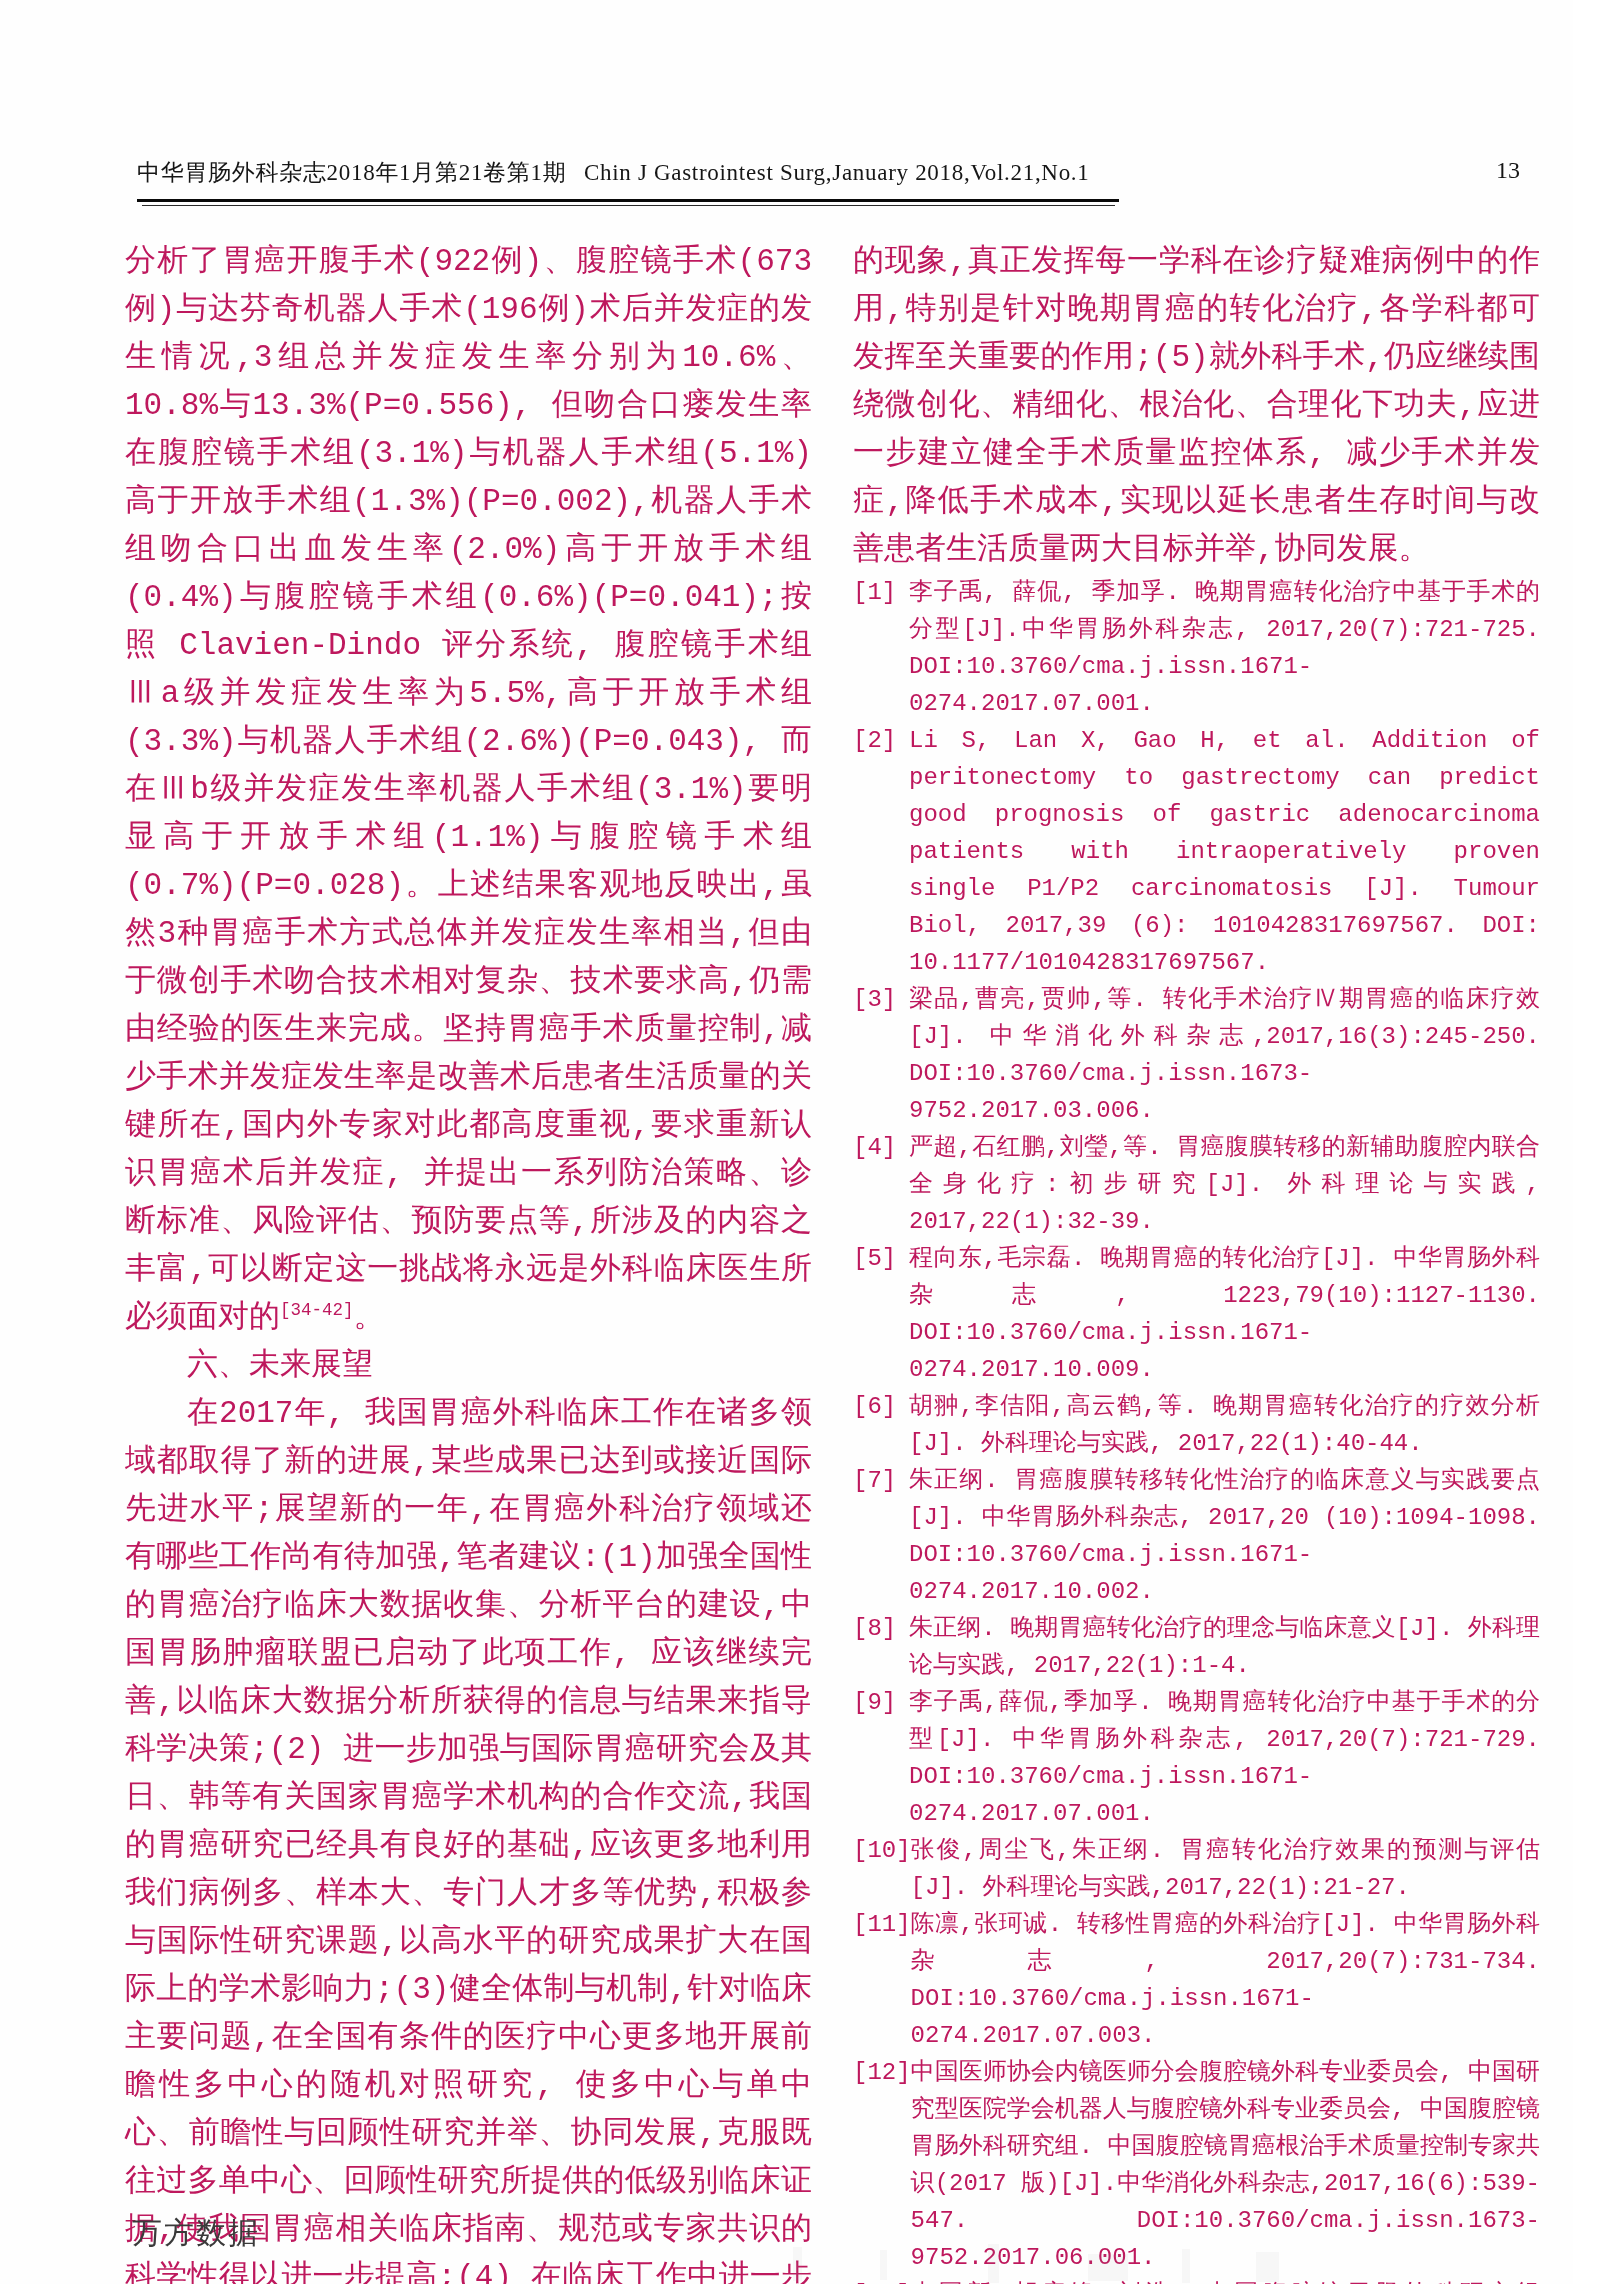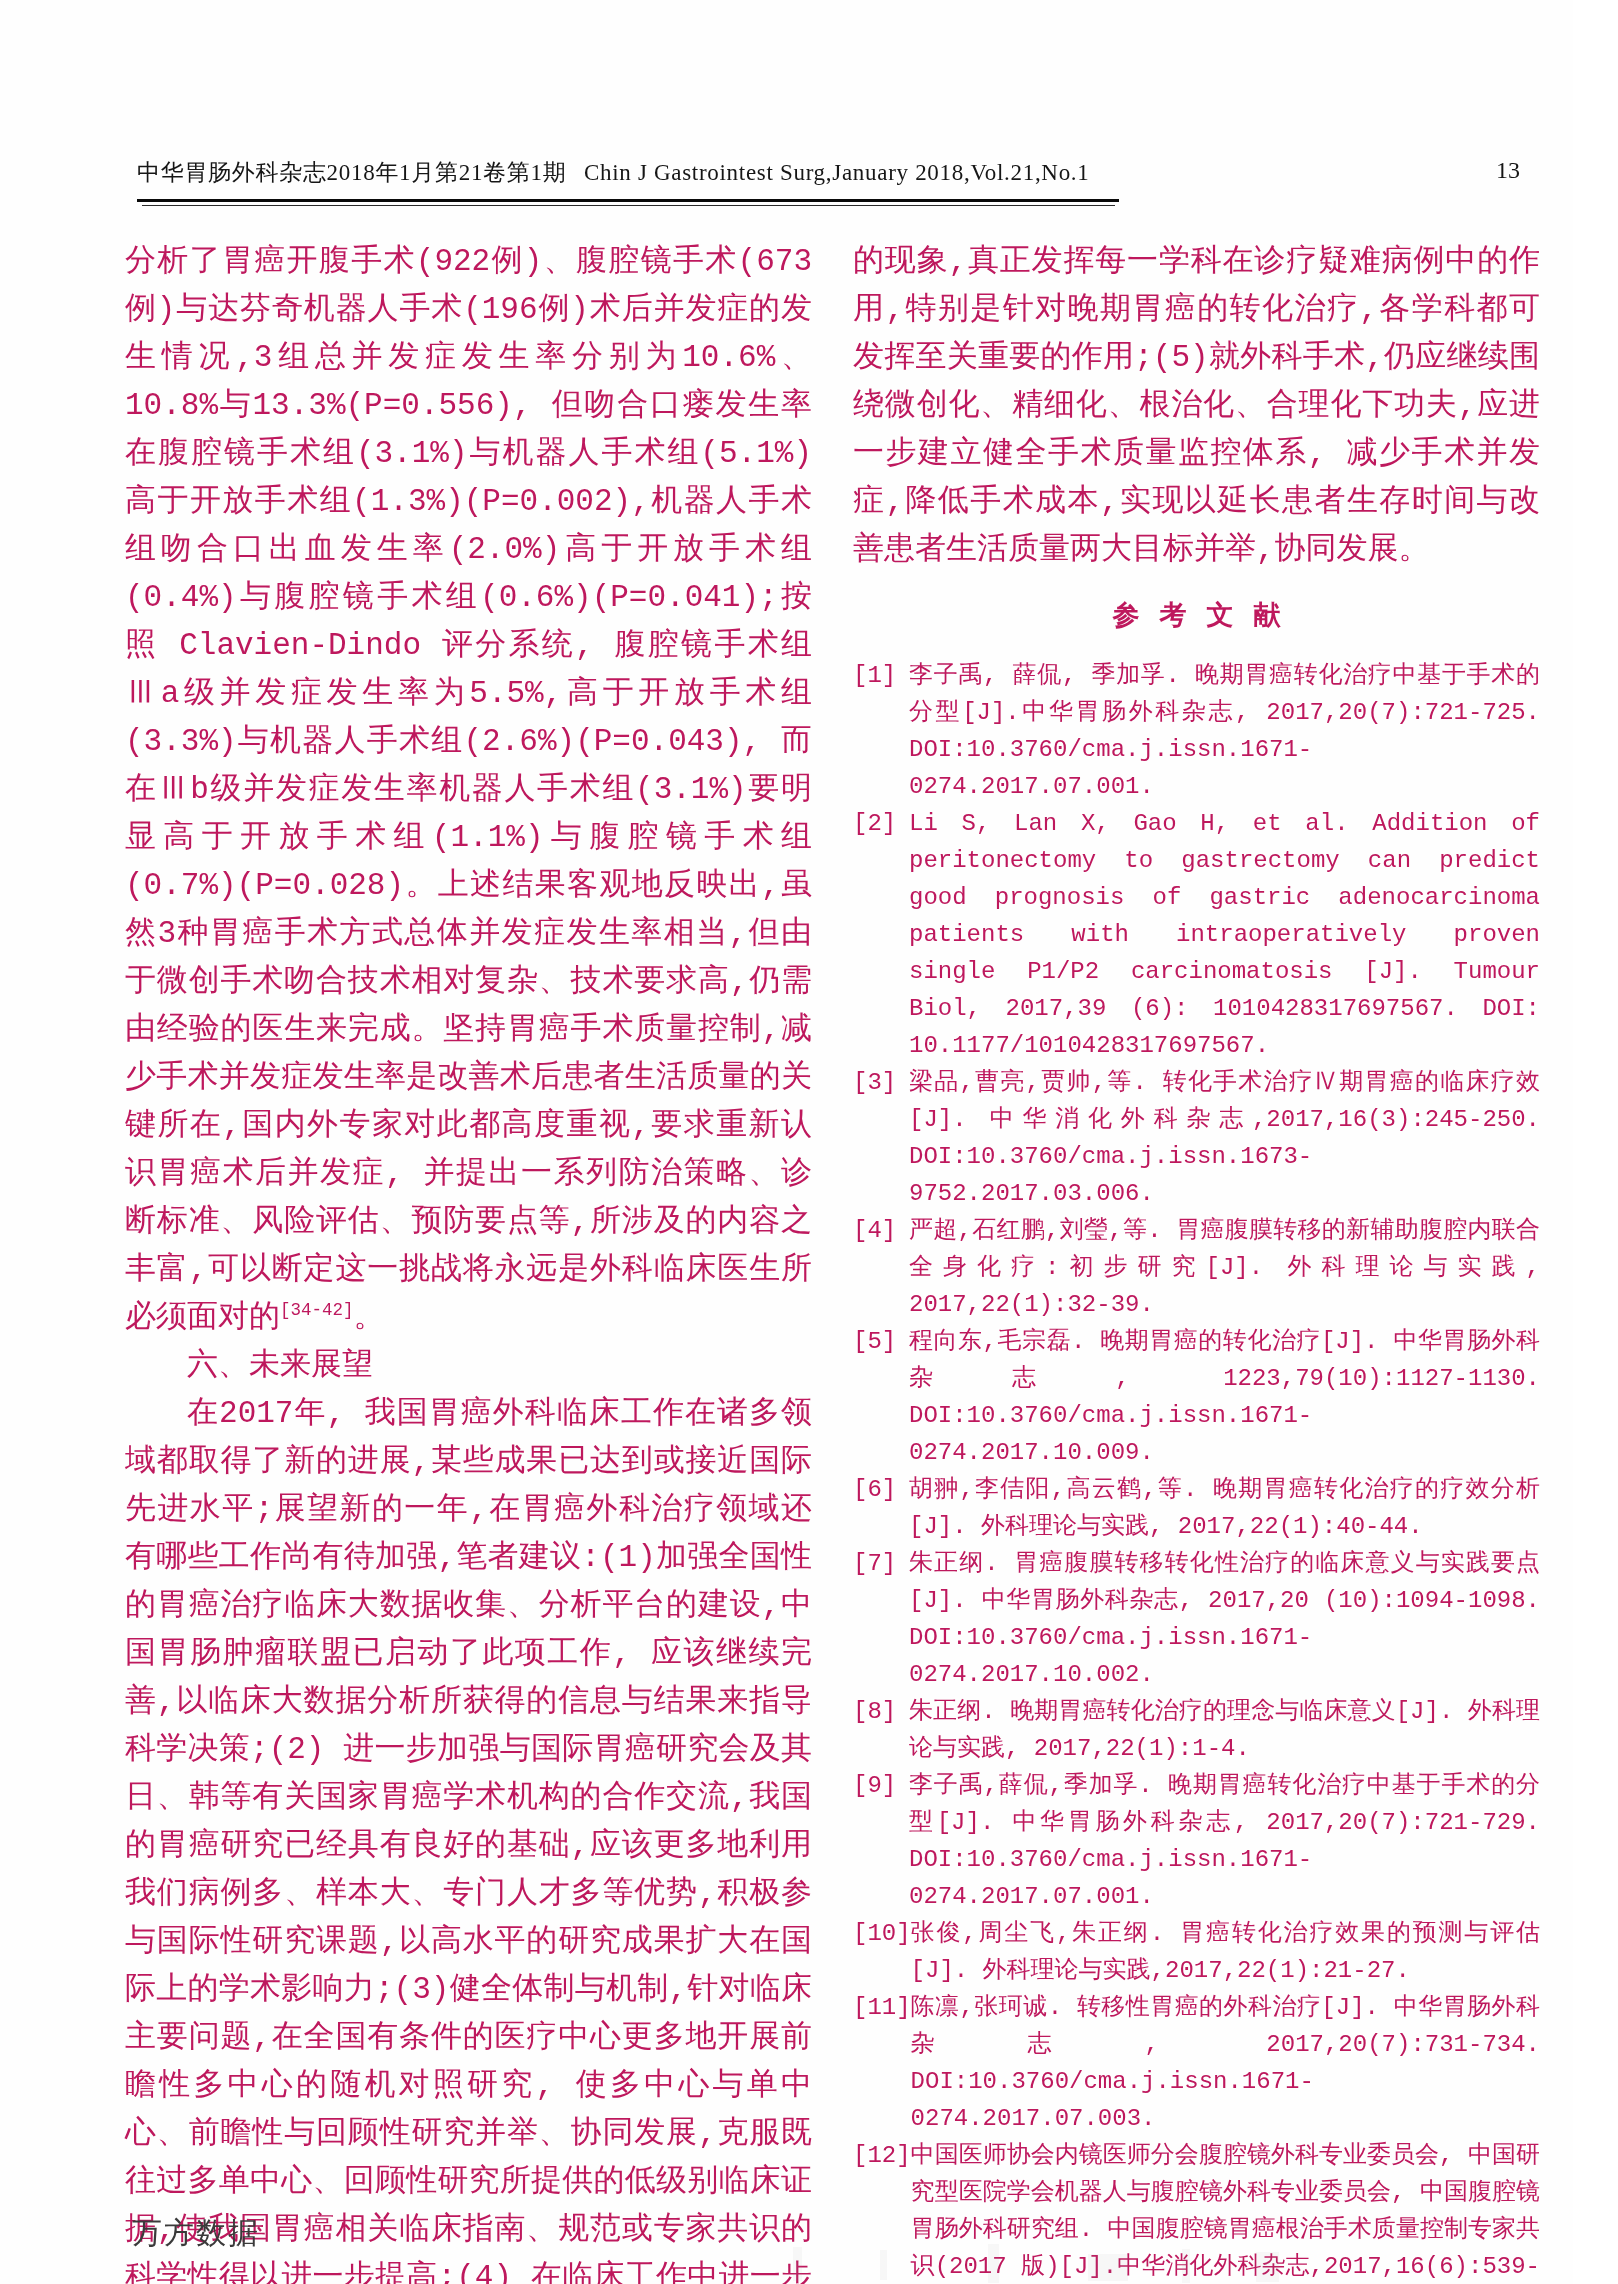--- a/index.html
+++ b/index.html
@@ -89,21 +89,20 @@
 
   <div class="col col-left">
     <p><span>分析了胃癌开腹手术(922例)、腹腔镜手术(673例)与达芬奇机器人手术(196例)术后并发症的发生情况,3组总并发症发生率分别为10.6%、10.8%与13.3%(P=0.556), 但吻合口瘘发生率在腹腔镜手术组(3.1%)与机器人手术组(5.1%)高于开放手术组(1.3%)(P=0.002),机器人手术组吻合口出血发生率(2.0%)高于开放手术组(0.4%)与腹腔镜手术组(0.6%)(P=0.041);按照 Clavien-Dindo 评分系统, 腹腔镜手术组Ⅲa级并发症发生率为5.5%,高于开放手术组(3.3%)与机器人手术组(2.6%)(P=0.043), 而在Ⅲb级并发症发生率机器人手术组(3.1%)要明显高于开放手术组(1.1%)与腹腔镜手术组(0.7%)(P=0.028)。上述结果客观地反映出,虽然3种胃癌手术方式总体并发症发生率相当,但由于微创手术吻合技术相对复杂、技术要求高,仍需由经验的医生来完成。坚持胃癌手术质量控制,减少手术并发症发生率是改善术后患者生活质量的关键所在,国内外专家对此都高度重视,要求重新认识胃癌术后并发症, 并提出一系列防治策略、诊断标准、风险评估、预防要点等,所涉及的内容之丰富,可以断定这一挑战将永远是外科临床医生所必须面对的</span><span class="sup">[34-42]</span><span>。</span></p>
     <p class="indent">六、未来展望</p>
     <p class="indent">在2017年, 我国胃癌外科临床工作在诸多领域都取得了新的进展,某些成果已达到或接近国际先进水平;展望新的一年,在胃癌外科治疗领域还有哪些工作尚有待加强,笔者建议:(1)加强全国性的胃癌治疗临床大数据收集、分析平台的建设,中国胃肠肿瘤联盟已启动了此项工作, 应该继续完善,以临床大数据分析所获得的信息与结果来指导科学决策;(2) 进一步加强与国际胃癌研究会及其日、韩等有关国家胃癌学术机构的合作交流,我国的胃癌研究已经具有良好的基础,应该更多地利用我们病例多、样本大、专门人才多等优势,积极参与国际性研究课题,以高水平的研究成果扩大在国际上的学术影响力;(3)健全体制与机制,针对临床主要问题,在全国有条件的医疗中心更多地开展前瞻性多中心的随机对照研究, 使多中心与单中心、前瞻性与回顾性研究并举、协同发展,克服既往过多单中心、回顾性研究所提供的低级别临床证据,使我国胃癌相关临床指南、规范或专家共识的科学性得以进一步提高;(4) 在临床工作中进一步完善多学科联合诊疗(MDT)模式,要克服重形式、轻内涵</p>
   </div>
 
   <div class="col col-right">
     <p>的现象,真正发挥每一学科在诊疗疑难病例中的作用,特别是针对晚期胃癌的转化治疗,各学科都可发挥至关重要的作用;(5)就外科手术,仍应继续围绕微创化、精细化、根治化、合理化下功夫,应进一步建立健全手术质量监控体系, 减少手术并发症,降低手术成本,实现以延长患者生存时间与改善患者生活质量两大目标并举,协同发展。</p>
 
-    <div class="refs-heading">参考文献</div>
 
     <ul class="ref-list">
       <li class="ref-item">
         <span class="ref-num">[1]</span>
         <span class="ref-text">李子禹, 薛侃, 季加孚. 晚期胃癌转化治疗中基于手术的分型[J].中华胃肠外科杂志, 2017,20(7):721-725. DOI:10.3760/cma.j.issn.1671-0274.2017.07.001.</span>
       </li>
       <li class="ref-item">
         <span class="ref-num">[2]</span>
         <span class="ref-text">Li S, Lan X, Gao H, et al. Addition of peritonectomy to gastrectomy can predict good prognosis of gastric adenocarcinoma patients with intraoperatively proven single P1/P2 carcinomatosis [J]. Tumour Biol, 2017,39 (6): 1010428317697567. DOI: 10.1177/1010428317697567.</span>
       </li>

